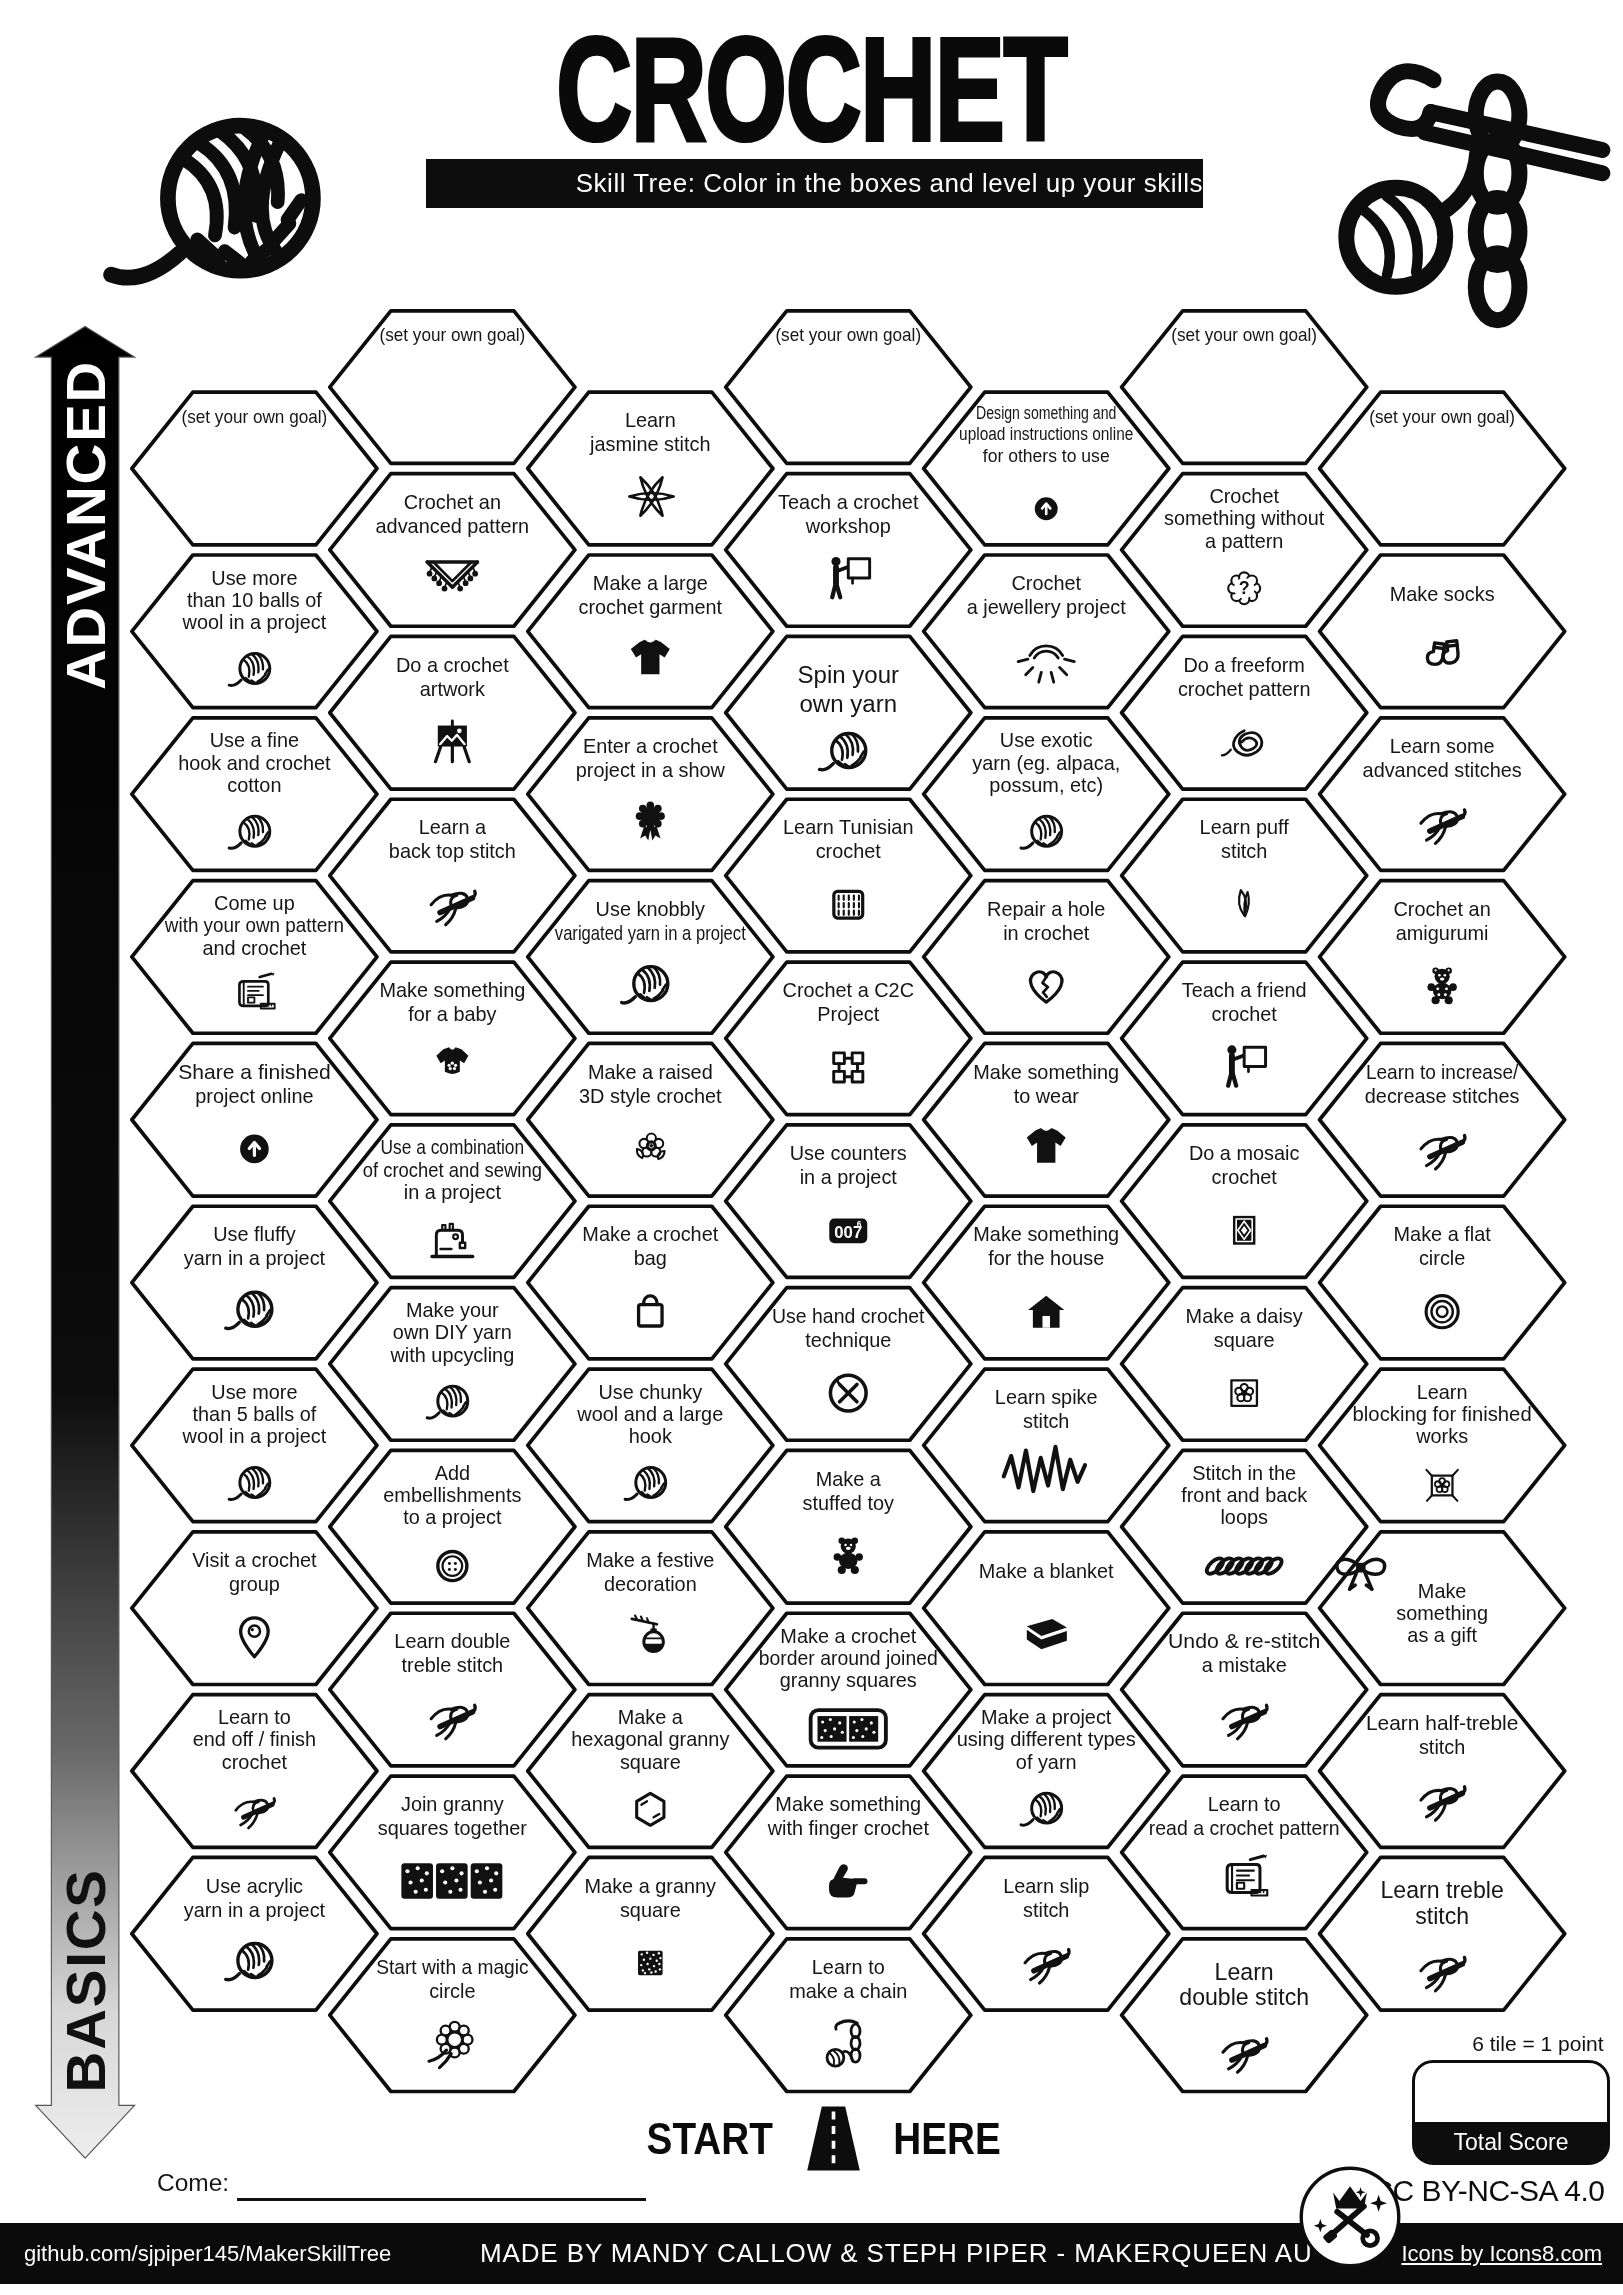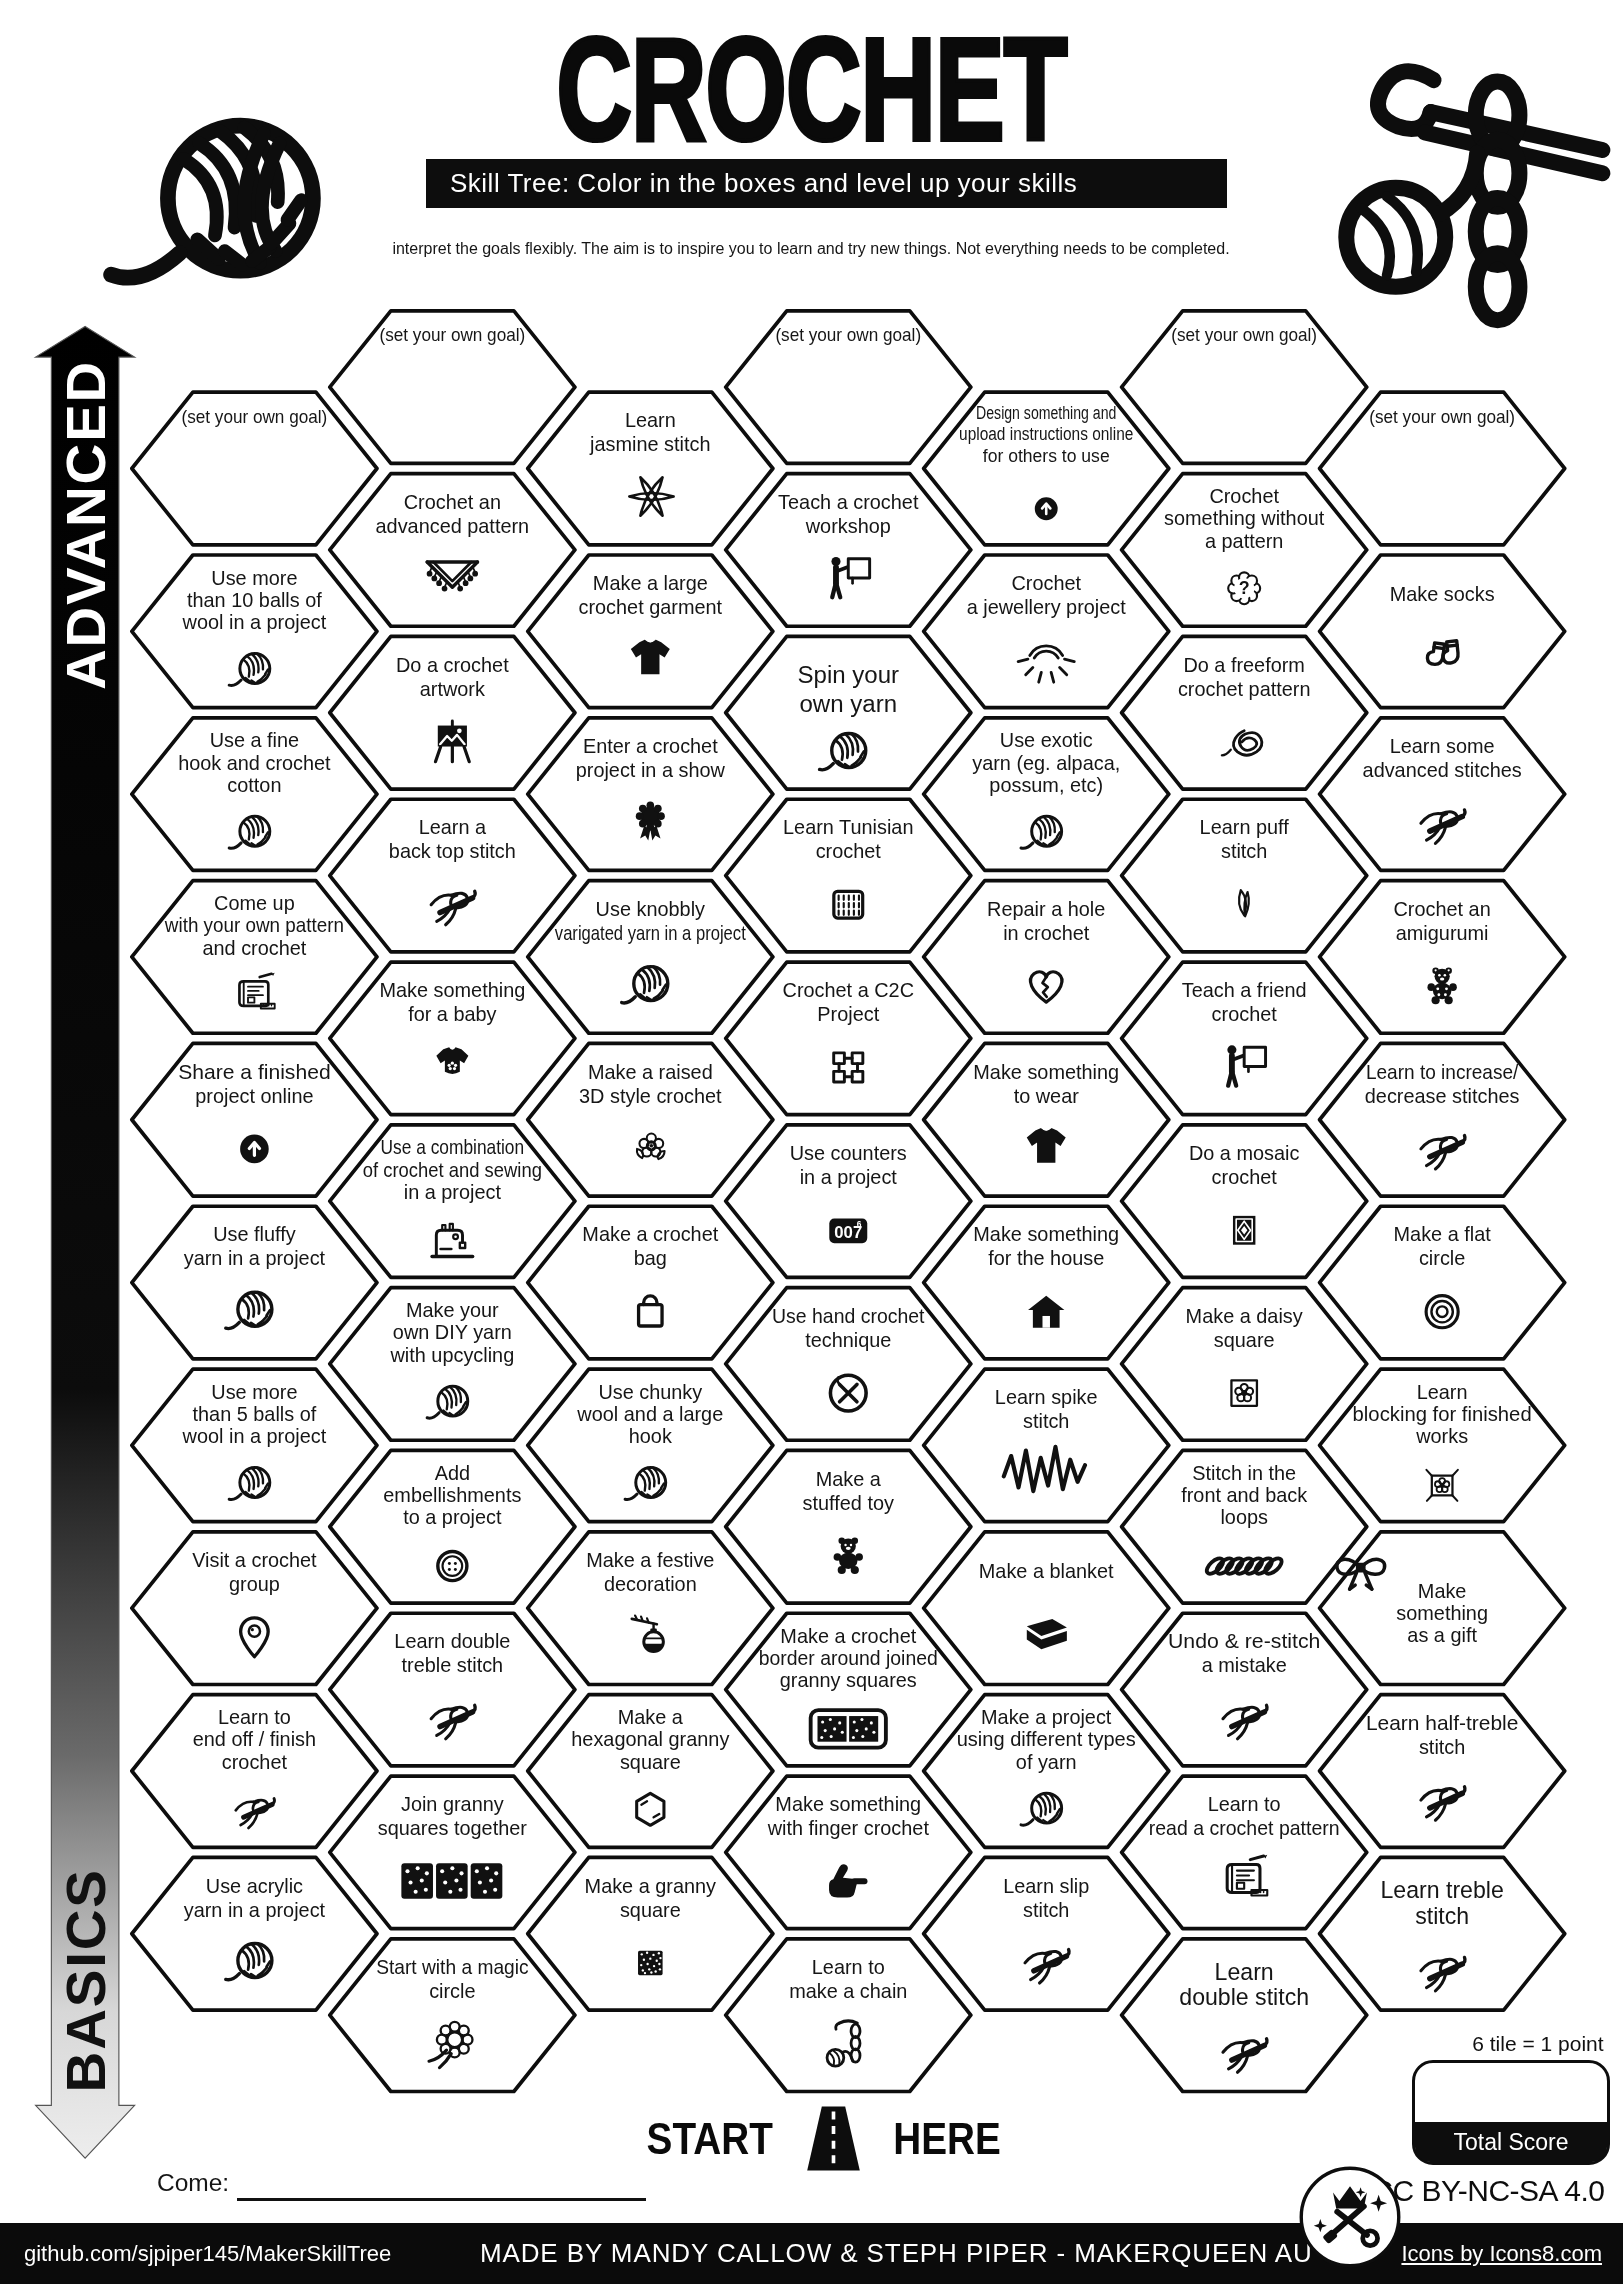--- a/index.html
+++ b/index.html
@@ -3,21 +3,21 @@
 <meta charset="utf-8">
 <style>
   html,body{margin:0;padding:0;background:#888;}
   body{font-family:"Liberation Sans", sans-serif;}
   #poster{position:relative;width:1623px;height:2295px;background:#fff;overflow:hidden;}
   #mainsvg{position:absolute;left:0;top:0;width:1623px;height:2295px;overflow:visible;}
   .abs{position:absolute;}
   .title{top:16.7px;left:0;right:0;text-align:center;font-size:146px;font-weight:700;color:#0a0a0a;line-height:1.0;letter-spacing:-1.9px;}
   .title span{display:inline-block;transform:scaleX(.72);-webkit-text-stroke:4.2px #0a0a0a;}
   .subtitle{top:159px;left:426px;width:777px;height:49px;background:#0d0d0d;color:#fff;
-    display:flex;align-items:center;justify-content:flex-start;font-size:26px;letter-spacing:0.5px;padding-left:24px;}
+    display:flex;align-items:center;justify-content:flex-end;font-size:26px;letter-spacing:0.5px;}
   .intro{top:237px;left:231px;width:1160px;text-align:center;font-size:16px;line-height:1.55;color:#161616;}
   .starthere{left:638px;top:2099px;width:430px;height:79px;display:flex;align-items:center;gap:15.7px;}
   .starthere .w{font-size:44px;font-weight:700;letter-spacing:0px;color:#0a0a0a;transform:scaleX(.88);}
   .namewrap{left:157px;top:2169px;font-size:24.5px;color:#161616;}
   .nameline{left:237px;top:2198px;width:409px;height:2.8px;background:#111;}
   .tilenote{right:19.4px;top:2032px;font-size:21px;color:#111;}
   .score{left:1412px;top:2060px;width:198px;height:105px;border:3.2px solid #0d0d0d;border-radius:21px;box-sizing:border-box;background:#fff;}
   .score .bar{position:absolute;left:0;right:0;bottom:0;height:40px;background:#0d0d0d;color:#fff;
     border-radius:0 0 15.3px 15.3px;display:flex;align-items:center;justify-content:center;font-size:23px;}
   .license{right:18.5px;top:2174px;font-size:30px;color:#0d0d0d;letter-spacing:-0.5px;}
@@ -1138,21 +1138,20 @@
       <path d="M22,61 Q35,70 32,87" stroke-width="3.6"></path>
       <path d="M40,67 Q52,60 53,46"></path>
     </g>
   </svg>
 
   <div class="abs title"><span>CROCHET</span></div>
   <div class="abs subtitle">
       <span>Skill Tree:  Color in the boxes and level up your skills</span>
     </div>
   <div class="abs intro">
-    <div>interpret the goals flexibly.  The aim is to inspire you to learn and try new things. Not everything needs to be completed.</div>
   </div>
 
   <div class="abs starthere">
     <span class="w">START</span>
     <svg style="width:73px;height:73px" viewBox="0 0 100 100">
       <path d="M34,6 H66 L86,94 H14 Z" fill="#0d0d0d"></path>
       <path d="M50,13 V87" stroke="#fff" stroke-width="5" stroke-dasharray="11 9" fill="none"></path>
     </svg>
     <span class="w">HERE</span>
   </div>

